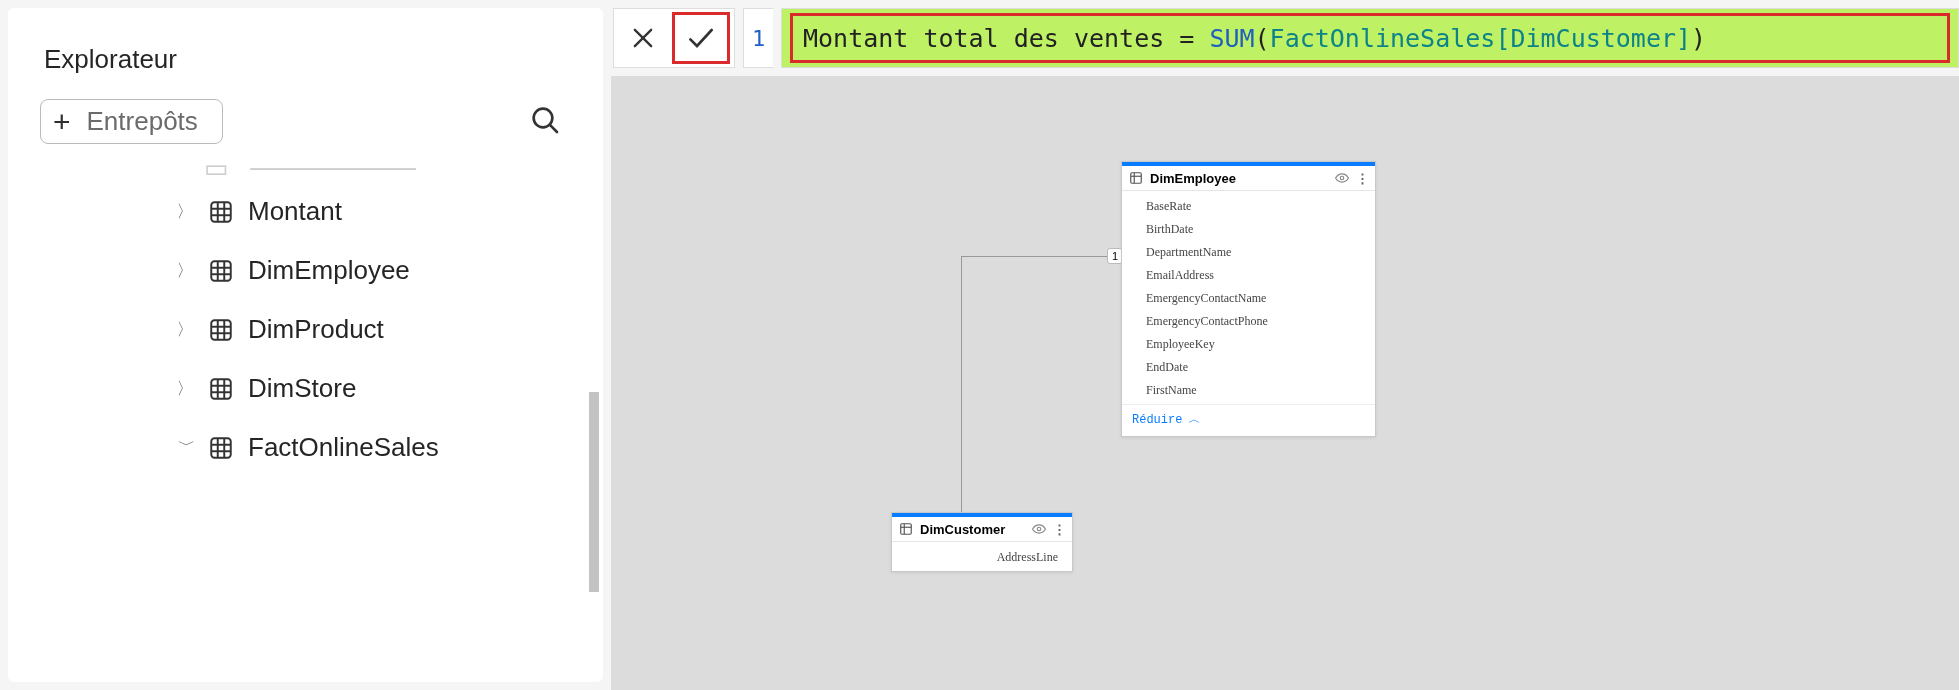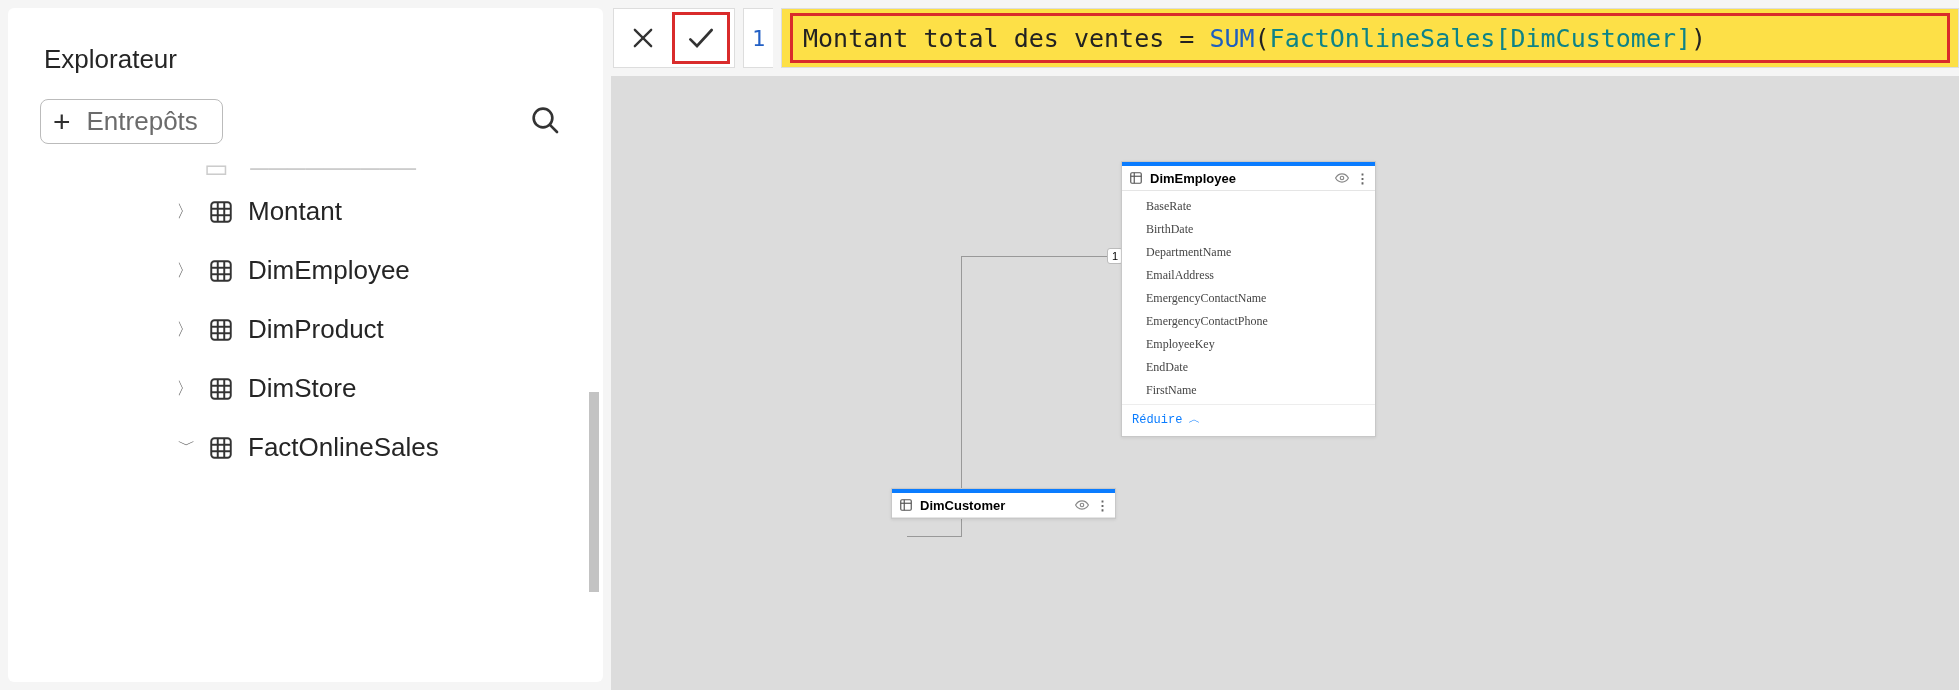--- a/index.html
+++ b/index.html
@@ -119,21 +119,21 @@
     }
     .fb-controls .accept { border: 3px solid #d92b2b; height:52px; margin:2px 4px 2px 0; }
     .fb-ln {
       display:flex;align-items:center;justify-content:center;
       width: 30px; color:#2360c5; font-family:Consolas, monospace; font-size:22px;
       background:#fff;
       border-top:1px solid #ddd;border-bottom:1px solid #ddd;border-left:1px solid #ddd;
     }
     .fb-input-wrap {
       flex:1;
-      background:#fde047;
+      background:#bef264;
       display:flex;align-items:center;
       padding: 0 8px;
       border:1px solid #ddd;
     }
     .fb-box {
       border:3px solid #d92b2b;
       height: 50px;
       flex:1;
       display:flex; align-items:center;
       font-family: Consolas, monospace;
@@ -325,34 +325,37 @@
         <div>EmployeeKey</div>
         <div>EndDate</div>
         <div>FirstName</div>
       </div>
       <div class="entity-foot">
         <span>Réduire</span>
         <span>︿</span>
       </div>
     </div>
 
-    <div class="entity" style="left:280px; top:412px; width:225px;text-align:right;">
+    <div class="entity" style="left:280px; top:436px; width:182px;text-align:right;">
       <div class="entity-head">
         <span class="small-icon">
           <svg width="14" height="14" viewBox="0 0 24 24" fill="none" stroke="#555" stroke-width="2">
               <rect x="3" y="3" width="18" height="18" rx="2"></rect>
               <line x1="3" y1="9" x2="21" y2="9"></line>
               <line x1="9" y1="3" x2="9" y2="21"></line>
             </svg>
         </span>
         <span>DimCustomer</span>
         <span class="spacer"></span>
         <span class="small-icon">
           <svg width="14" height="14" viewBox="0 0 24 24" fill="none" stroke="#888" stroke-width="2">
               <path d="M1 12s4-7 11-7 11 7 11 7-4 7-11 7S1 12 1 12z"></path>
               <circle cx="12" cy="12" r="3"></circle>
             </svg>
         </span>
         <span style="font-weight:bold;color:#666;">⋮</span>
       </div>
+      <div class="entity-fields">
+        <div>AddressLine</div>
+      </div>
     </div>
   </div>
 </div>
 
 </body></html>

